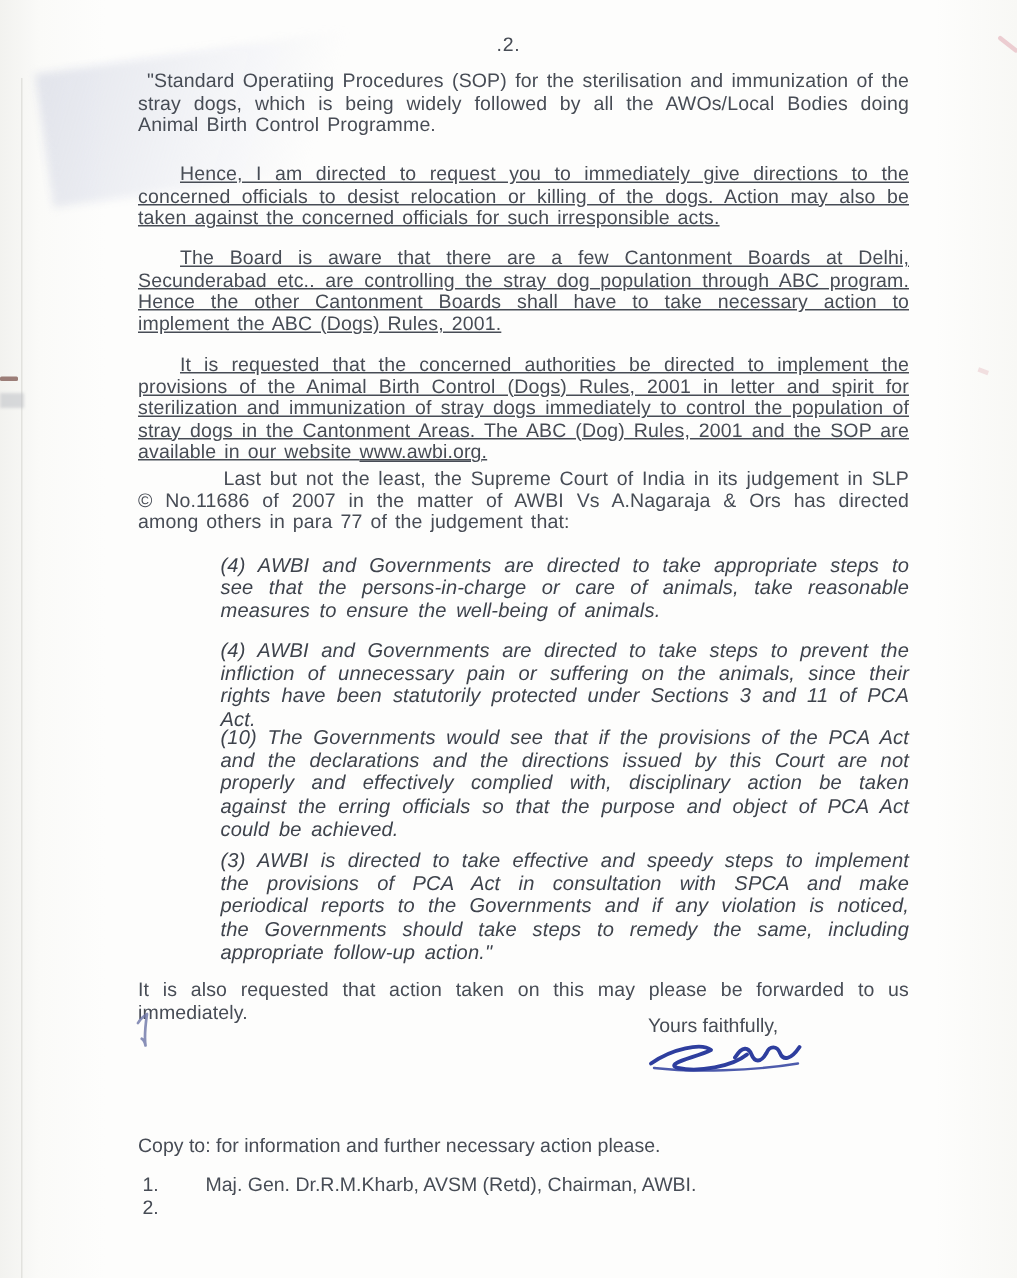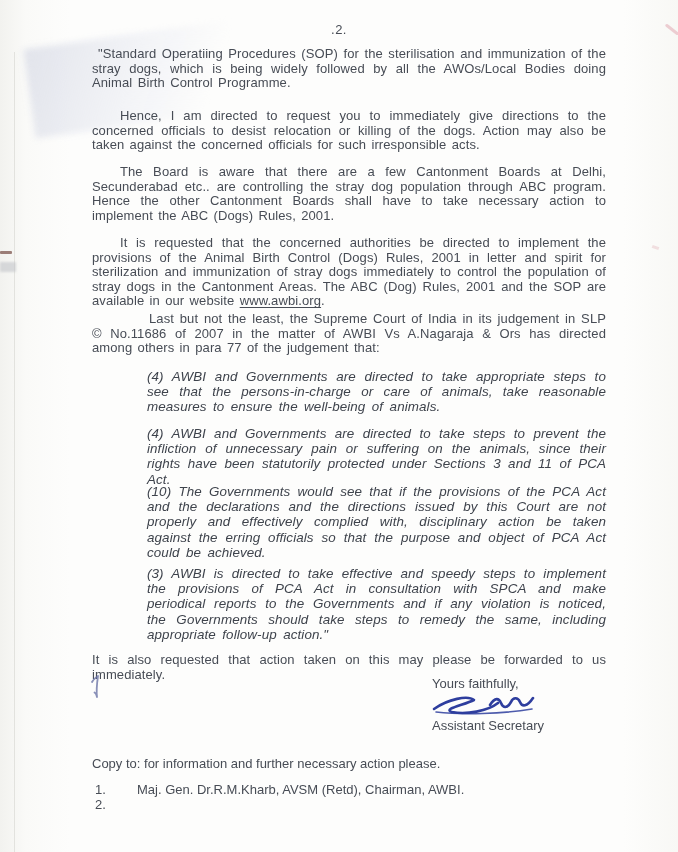--- a/index.html
+++ b/index.html
@@ -33,21 +33,21 @@
     position:absolute;top:22px;left:0;width:100%;
     text-align:center;font-size:13px;letter-spacing:.5px;
   }
   .content{position:absolute;left:92px;top:0;width:514px;}
   .para{
     position:absolute;left:0;width:514px;margin:0;
     font-size:13px;line-height:14.6px;text-align:justify;
     word-spacing:1.6px;letter-spacing:.1px;
   }
   .indent-sm{text-indent:6px;}
-  .indent-md{text-indent:28px;}
+  .indent-md{text-indent:28px;text-decoration:underline;}
   .indent-lg{text-indent:57px;}
   .quote{
     position:absolute;left:55px;width:459px;margin:0;
     font-size:13.4px;line-height:15.2px;font-style:italic;
     color:var(--ink-italic);text-align:justify;
     word-spacing:2.6px;letter-spacing:.1px;
   }
   .weblink{text-decoration:underline;text-underline-offset:2px;}
   .closing{
     position:absolute;right:-6px;top:676px;width:180px;
@@ -96,21 +96,20 @@
       <div>Yours faithfully,</div>
       <div class="sig-wrap">
         <svg width="104" height="26" viewBox="0 0 104 26">
           <g fill="none" stroke="#2e3e9e" stroke-width="2.6" stroke-linecap="round" stroke-linejoin="round">
             <path d="M2,17 C16,7 36,3 42,8 C32,13 10,17 20,20 C34,23 56,19 66,11"></path>
             <path d="M58,13 C63,5 67,6 69,11 C71,16 75,17 79,10 C81,5 86,5 88,10 C90,15 95,15 101,6"></path>
             <path d="M4,20 C30,23 70,22 100,17" stroke-width="1.6" opacity="0.85"></path>
           </g>
         </svg>
       </div>
-      <div>Assistant Secretary</div>
     </div>
 
     <div class="copy-heading">Copy to: for information and further necessary action please.</div>
 
     <div class="copy-item" style="top:782px">
       <span class="num">1.</span>
       <span>Maj. Gen. Dr.R.M.Kharb, AVSM (Retd), Chairman, AWBI.</span>
     </div>
     <div class="copy-item" style="top:797px">
       <span class="num">2.</span>

